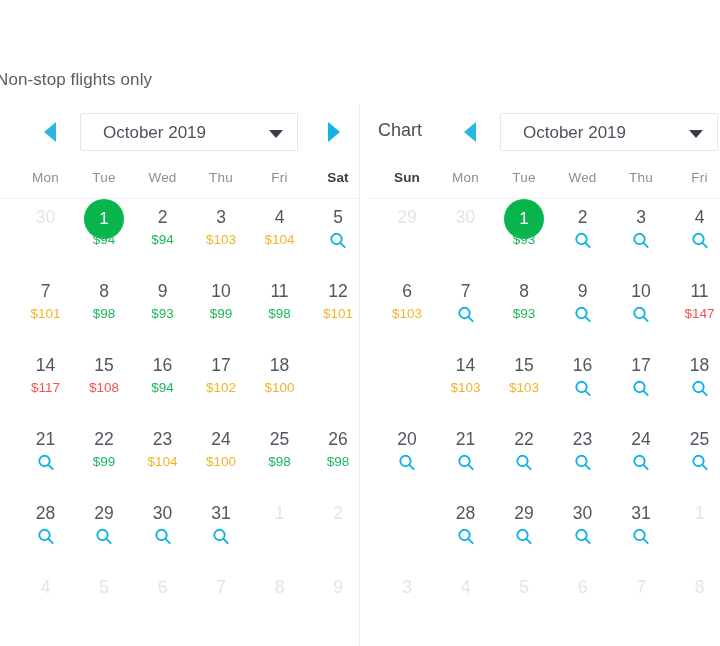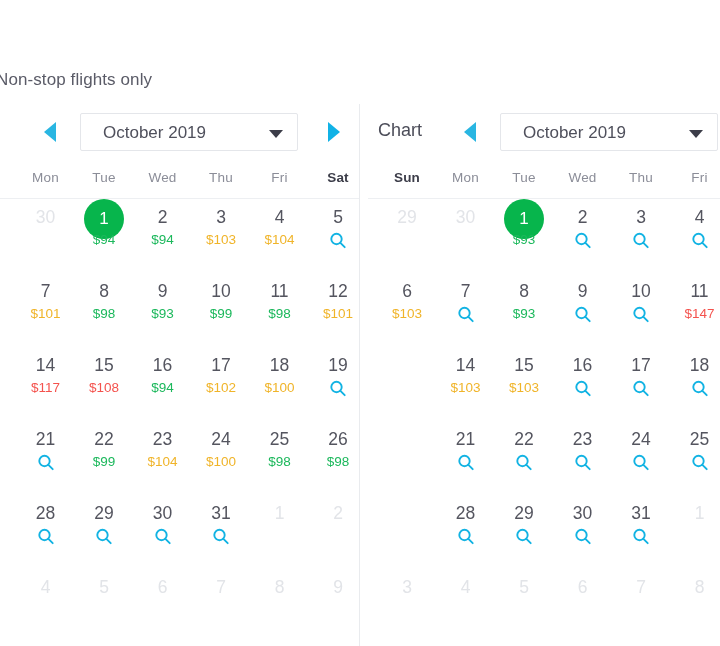--- a/index.html
+++ b/index.html
@@ -229,29 +229,20 @@
               <div class="price cheap">$94</div>
             </div>
             <div class="cell" style="left:244px">
               <div class="daynum">17</div>
               <div class="price mid">$102</div>
             </div>
             <div class="cell" style="left:302.5px">
               <div class="daynum">18</div>
               <div class="price mid">$100</div>
             </div>
-            <div class="cell" style="left:361px">
-              <div class="daynum">19</div>
-              <div class="mag">
-                <svg width="17" height="17" viewBox="0 0 17 17">
-                  <circle cx="7" cy="7" r="5.2" fill="none" stroke="#12b3e3" stroke-width="1.9"></circle>
-                  <line x1="10.9" y1="10.9" x2="15.2" y2="15.2" stroke="#12b3e3" stroke-width="1.9" stroke-linecap="round"></line>
-                </svg>
-              </div>
-            </div>
           </div>
           <div class="week">
             <div class="cell" style="left:68.5px">
               <div class="daynum">21</div>
               <div class="mag">
                 <svg width="17" height="17" viewBox="0 0 17 17">
                   <circle cx="7" cy="7" r="5.2" fill="none" stroke="#12b3e3" stroke-width="1.9"></circle>
                   <line x1="10.9" y1="10.9" x2="15.2" y2="15.2" stroke="#12b3e3" stroke-width="1.9" stroke-linecap="round"></line>
                 </svg>
               </div>
@@ -472,20 +463,29 @@
               <div class="daynum">18</div>
               <div class="mag">
                 <svg width="17" height="17" viewBox="0 0 17 17">
                   <circle cx="7" cy="7" r="5.2" fill="none" stroke="#12b3e3" stroke-width="1.9"></circle>
                   <line x1="10.9" y1="10.9" x2="15.2" y2="15.2" stroke="#12b3e3" stroke-width="1.9" stroke-linecap="round"></line>
                 </svg>
               </div>
             </div>
           </div>
           <div class="week">
+            <div class="cell" style="left:10px">
+              <div class="daynum">20</div>
+              <div class="mag">
+                <svg width="17" height="17" viewBox="0 0 17 17">
+                  <circle cx="7" cy="7" r="5.2" fill="none" stroke="#12b3e3" stroke-width="1.9"></circle>
+                  <line x1="10.9" y1="10.9" x2="15.2" y2="15.2" stroke="#12b3e3" stroke-width="1.9" stroke-linecap="round"></line>
+                </svg>
+              </div>
+            </div>
             <div class="cell" style="left:68.5px">
               <div class="daynum">21</div>
               <div class="mag">
                 <svg width="17" height="17" viewBox="0 0 17 17">
                   <circle cx="7" cy="7" r="5.2" fill="none" stroke="#12b3e3" stroke-width="1.9"></circle>
                   <line x1="10.9" y1="10.9" x2="15.2" y2="15.2" stroke="#12b3e3" stroke-width="1.9" stroke-linecap="round"></line>
                 </svg>
               </div>
             </div>
             <div class="cell" style="left:127px">

